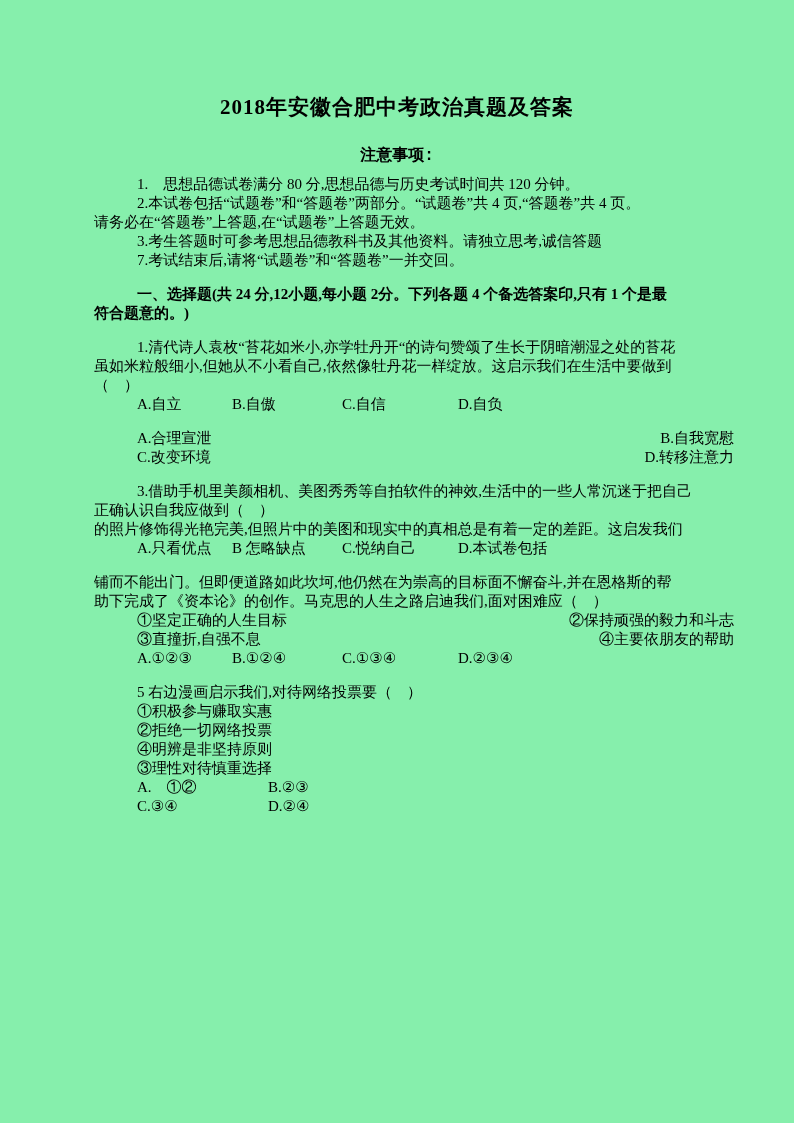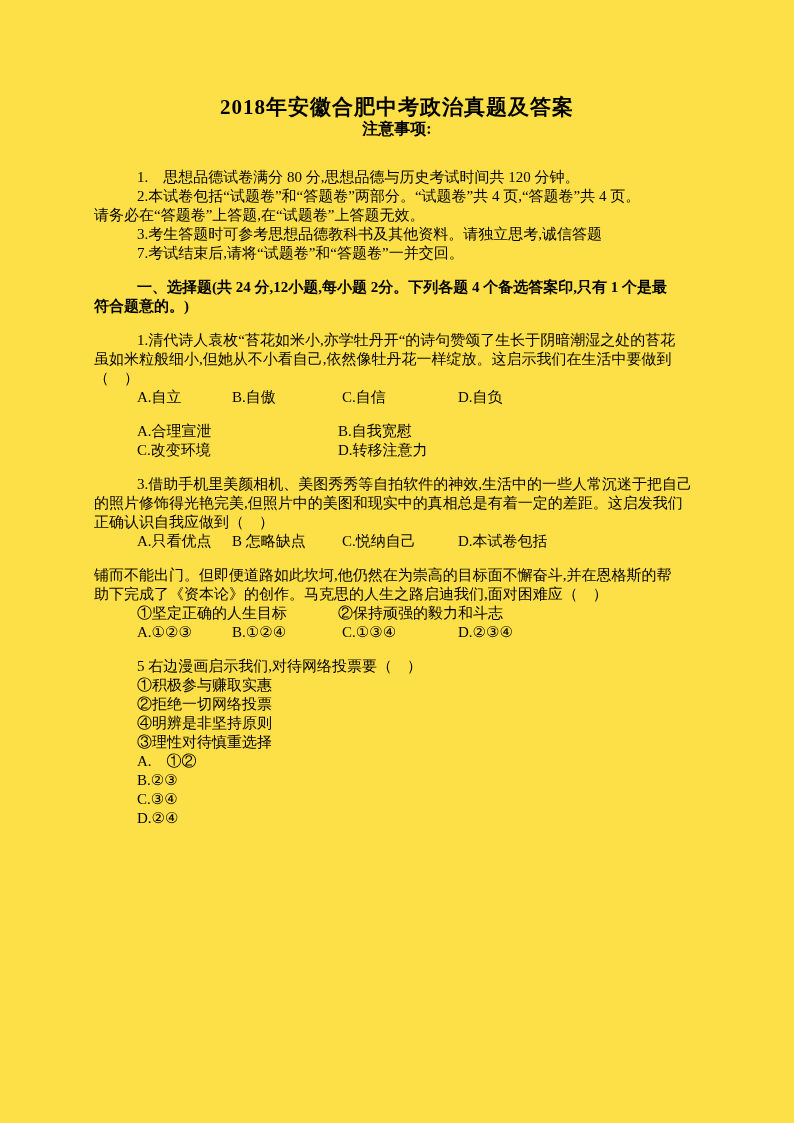--- a/index.html
+++ b/index.html
@@ -1,58 +1,60 @@
 <!DOCTYPE html>
 <html><head>
 <meta charset="utf-8">
 <style>
   html, body { margin: 0; padding: 0; }
   body { background: #ffffff; }
   .page {
     position: relative;
     width: 794px;
     height: 1123px;
-    background: #fde047;
+    background: #86efac;
     color: #000000;
     font-family: "Liberation Serif", "DejaVu Serif", serif;
     box-sizing: border-box;
     padding-top: 95px;
     overflow: hidden;
   }
   .doc-title {
     text-align: center;
     font-size: 21px;
     font-weight: bold;
     line-height: 24px;
     letter-spacing: 1px;
   }
   .notice-heading {
     text-align: center;
     font-size: 16px;
     font-weight: bold;
     line-height: 19px;
+    margin-top: 28px;
+    font-family: Liberation Mono, monospace;
   }
   .content {
     margin-left: 94px;
     width: 640px;
     font-size: 15px;
     line-height: 19px;
-    margin-top: 30px;
+    margin-top: 9px;
   }
   .block { margin-top: 15px; }
   .line { white-space: nowrap; }
   .indent { padding-left: 43px; }
   .bold { font-weight: bold; }
   .opts4 { display: flex; padding-left: 43px; white-space: nowrap; }
   .opts4 .cell:nth-child(1) { width: 95px; }
   .opts4 .cell:nth-child(2) { width: 110px; }
   .opts4 .cell:nth-child(3) { width: 116px; }
-  .opts2 { display: flex; padding-left: 43px; white-space: nowrap; }
+  .opts2 { display: flex; padding-left: 43px; white-space: nowrap; justify-content: space-between; }
   .opts2 .cell:nth-child(1) { width: 201px; }
-  .opts2q5 { display: flex; padding-left: 43px; white-space: nowrap; flex-direction: column; }
+  .opts2q5 { display: flex; padding-left: 43px; white-space: nowrap; }
   .opts2q5 .cell:nth-child(1) { width: 131px; }
 </style>
 </head>
 <body>
 
 <div class="page">
 
   <div class="doc-title">2018年安徽合肥中考政治真题及答案</div>
 
   <div class="notice-heading">注意事项:</div>
@@ -90,36 +92,40 @@
         <span class="cell">B.自我宽慰</span>
       </div>
       <div class="opts2">
         <span class="cell">C.改变环境</span>
         <span class="cell">D.转移注意力</span>
       </div>
     </div>
 
     <div class="block">
       <div class="line indent">3.借助手机里美颜相机、美图秀秀等自拍软件的神效,生活中的一些人常沉迷于把自己</div>
+      <div class="line">正确认识自我应做到（　）</div>
       <div class="line">的照片修饰得光艳完美,但照片中的美图和现实中的真相总是有着一定的差距。这启发我们</div>
-      <div class="line">正确认识自我应做到（　）</div>
       <div class="opts4">
         <span class="cell">A.只看优点</span>
         <span class="cell">B 怎略缺点</span>
         <span class="cell">C.悦纳自己</span>
         <span class="cell">D.本试卷包括</span>
       </div>
     </div>
 
     <div class="block">
       <div class="line">铺而不能出门。但即便道路如此坎坷,他仍然在为崇高的目标面不懈奋斗,并在恩格斯的帮</div>
       <div class="line">助下完成了《资本论》的创作。马克思的人生之路启迪我们,面对困难应（　）</div>
       <div class="opts2">
         <span class="cell">①坚定正确的人生目标</span>
         <span class="cell">②保持顽强的毅力和斗志</span>
+      </div>
+      <div class="opts2">
+        <span class="cell">③直撞折,自强不息</span>
+        <span class="cell">④主要依朋友的帮助</span>
       </div>
       <div class="opts4">
         <span class="cell">A.①②③</span>
         <span class="cell">B.①②④</span>
         <span class="cell">C.①③④</span>
         <span class="cell">D.②③④</span>
       </div>
     </div>
 
     <div class="block">

